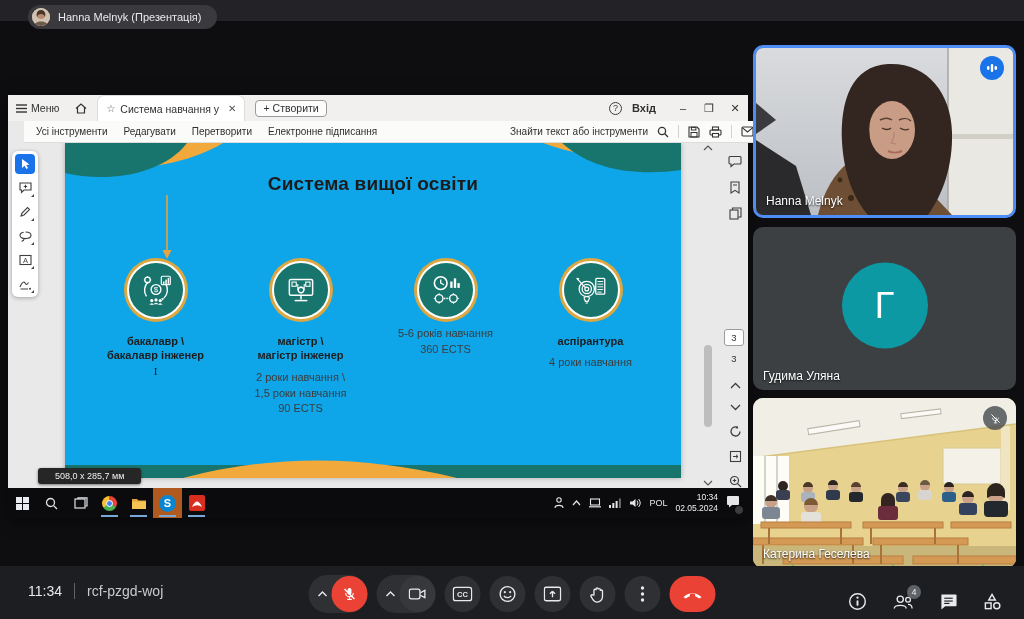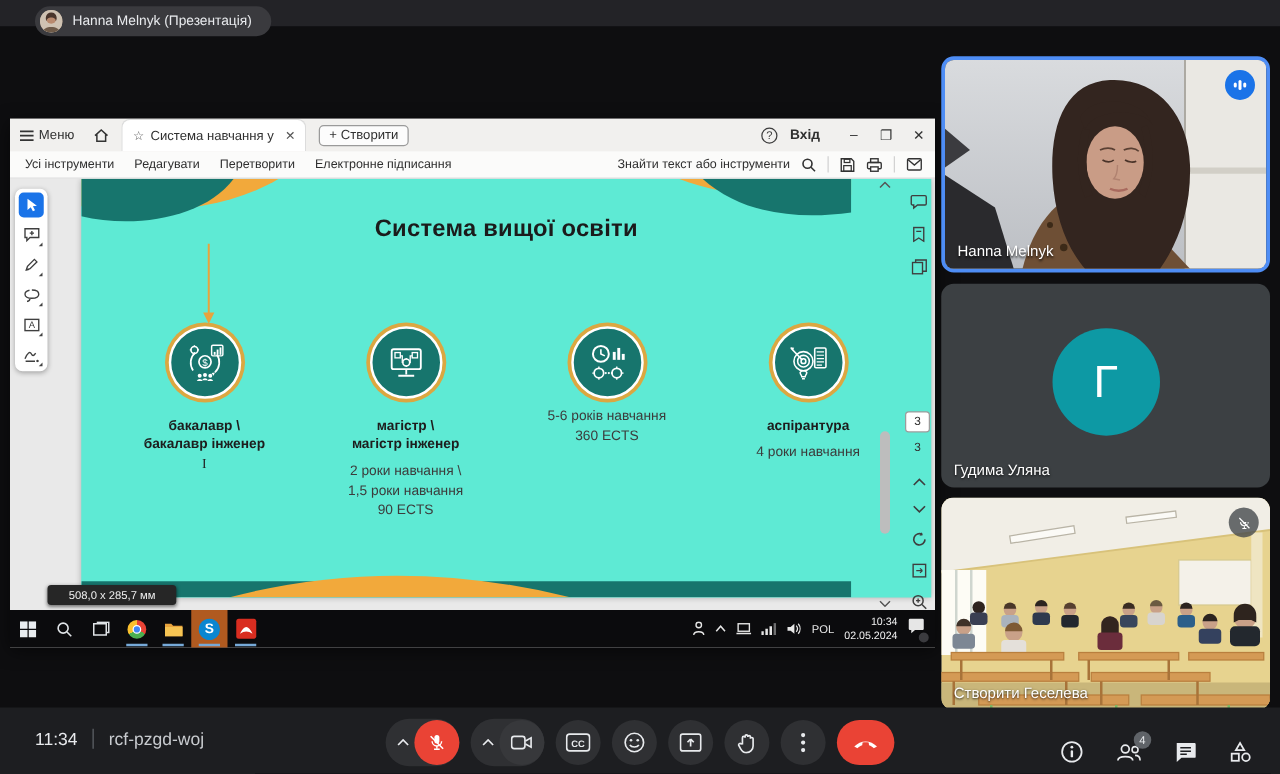--- a/index.html
+++ b/index.html
@@ -24,38 +24,38 @@
     border-radius:7px 7px 0 0; display:flex; align-items:center; gap:5px; padding:0 8px; }
   #doc-tab .star { color:#555; font-size:10px; }
   #doc-tab .close { color:#555; font-size:10px; margin-left:4px; }
   #create-btn { margin-left:10px; border:1px solid #9a9a9a; border-radius:4px; background:#fcfcfc;
     height:17px; display:flex; align-items:center; gap:3px; padding:0 7px; font-size:10.5px; }
   #help-icon { width:13px; height:13px; border:1.3px solid #3d3d3d; border-radius:50%;
     font-size:9px; display:flex; align-items:center; justify-content:center; color:#3d3d3d; }
   #signin-btn { font-weight:700; font-size:11px; margin:0 14px 0 10px; }
   .win-ctl { width:26px; text-align:center; font-size:11px; color:#333; }
 
-  #acro-toolbar { position:absolute; left:0; top:26px; width:100%; height:22px; background:#fbfbfa;
+  #acro-toolbar { position:absolute; left:16px; top:26px; width:100%; height:22px; background:#fbfbfa;
     border-bottom:1px solid #dddddd; display:flex; align-items:center; font-size:10px; color:#2f2f2f; }
   #acro-toolbar .mi { padding:0 8px; }
   #acro-toolbar .right { margin-left:auto; display:flex; align-items:center; gap:9px; padding-right:10px; }
   .vdiv { width:1px; height:13px; background:#d2d2d2; }
 
   #doc-area { position:absolute; left:0; top:48px; width:740px; height:345px; background:#e9e9e9; overflow:hidden; }
 
   
   #tool-strip { position:absolute; left:4px; top:8px; width:26px; background:#ffffff; border-radius:6px;
     box-shadow:0 1px 4px rgba(0,0,0,.3); padding:3px 0; display:flex; flex-direction:column; align-items:center; gap:4px; }
   .tool { width:20px; height:20px; border-radius:4px; display:flex; align-items:center; justify-content:center; position:relative; }
   .tool.sel { background:#1a73e8; }
   .tool .corner { position:absolute; right:1px; bottom:1px; width:0; height:0;
     border-left:3px solid transparent; border-bottom:3px solid #444; }
 
   
-  #slide { position:absolute; left:57px; top:0; width:680px; height:335px; background:#5eead4;
+  #slide { position:absolute; left:57px; top:0; width:616px; height:335px; background:#0ea5e9;
     box-shadow:0 0 5px rgba(0,0,0,.28); overflow:hidden; }
   #slide-title { position:absolute; left:0; top:30px; width:100%; text-align:center;
     font-size:19px; font-weight:700; color:#1b1b1b; letter-spacing:.2px; }
   #slide-cols { position:absolute; left:18px; right:18px; top:118px; display:flex; }
   .col { flex:1; display:flex; flex-direction:column; align-items:center; }
   .circle { width:58px; height:58px; border-radius:50%; background:#17756d; border:2px solid #fff;
     box-shadow:0 0 0 3px #dba741; display:flex; align-items:center; justify-content:center; }
   .col h3 { margin-top:15px; font-size:11px; font-weight:700; color:#1d1d1d; text-align:center; line-height:1.3; }
   .col p { margin-top:7px; font-size:11px; color:#3c3c3c; text-align:center; line-height:1.45; }
   .preline { white-space:pre-line; }
@@ -696,21 +696,21 @@
     </svg>
     <div class="tile-badge" id="muted-badge">
       <svg width="13" height="13" viewBox="0 0 24 24">
           <path d="M12 3 a3 3 0 0 1 3 3 v4.2 a3 3 0 0 1 -5.6 1.4 L15 10 V6 a3 3 0 0 0 -3 -3 Z M12 3 a3 3 0 0 0 -3 3 v1.2 L9 6 a3 3 0 0 1 3 -3 Z" fill="#fff"></path>
           <path d="M6.3 10.5 a5.7 5.7 0 0 0 10.2 3.2 M17.7 10.5 a5.7 5.7 0 0 1 -.6 2.1" fill="none" stroke="#fff" stroke-width="1.6"></path>
           <line x1="12" y1="16.5" x2="12" y2="19.5" stroke="#fff" stroke-width="1.6"></line>
           <line x1="9" y1="20" x2="15" y2="20" stroke="#fff" stroke-width="1.6"></line>
           <line x1="4.5" y1="4.5" x2="19.5" y2="19.5" stroke="#fff" stroke-width="1.8"></line>
         </svg>
     </div>
-    <span class="tile-name">Створити Геселева</span>
+    <span class="tile-name">Катерина Геселева</span>
   </div>
 
   <div id="control-bar">
     <div id="meet-meta">
       <span id="meet-clock">11:34</span>
       <div id="meta-div"></div>
       <span id="meet-code">rcf-pzgd-woj</span>
     </div>
 
     <div id="ctl-cluster">

